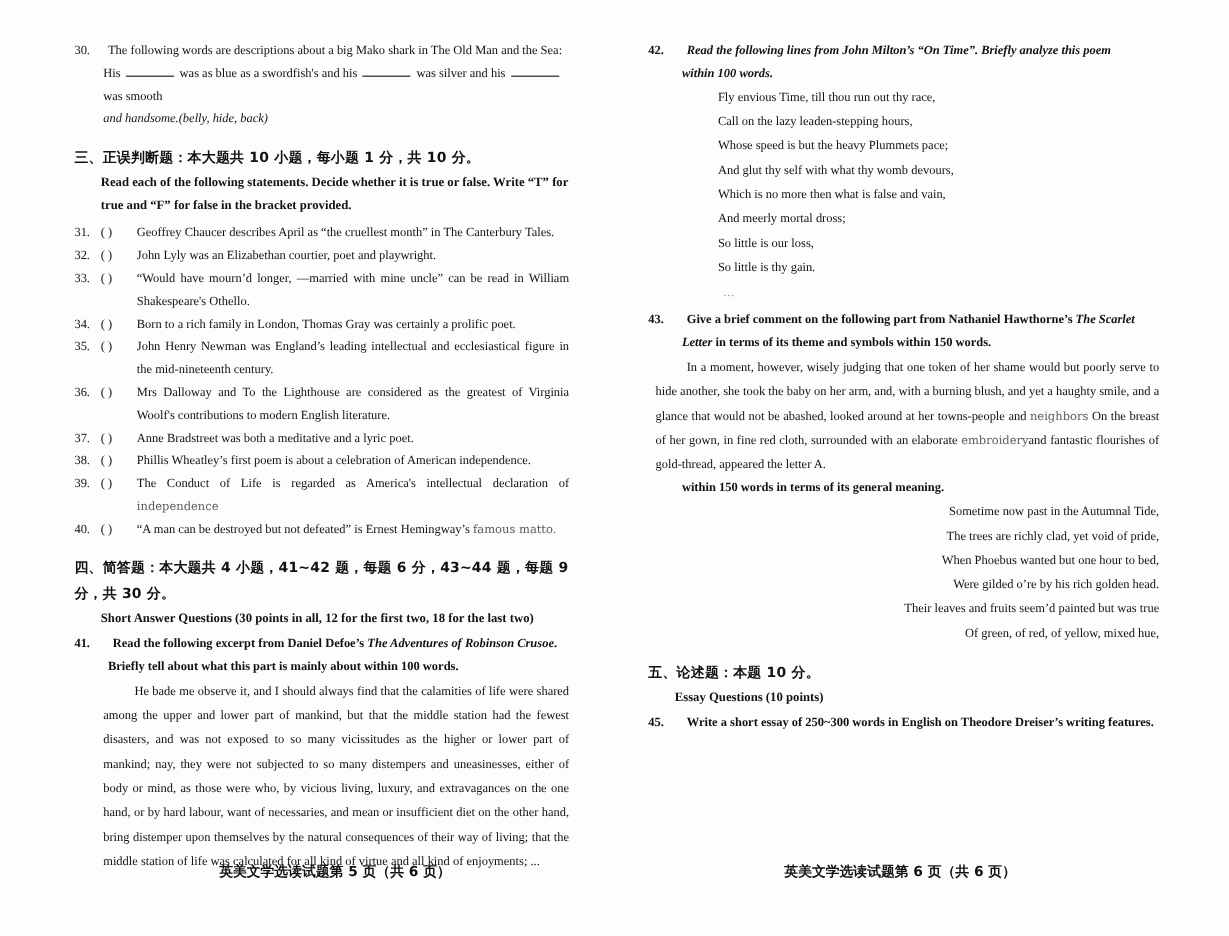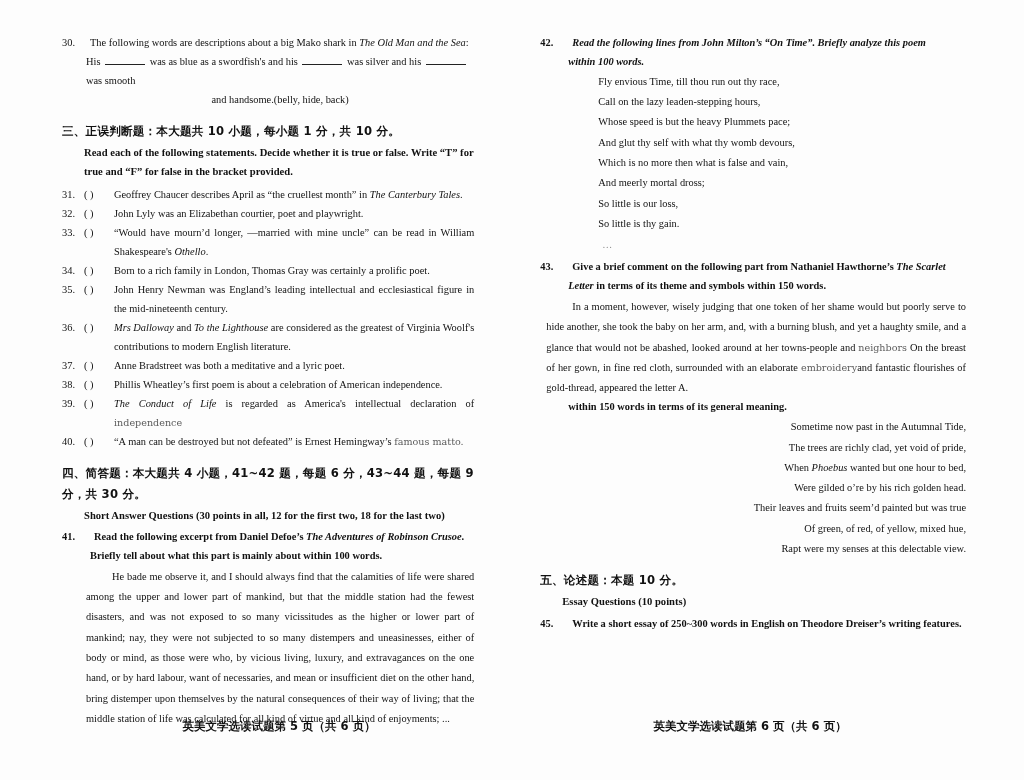--- a/index.html
+++ b/index.html
@@ -56,21 +56,21 @@
     flex: 1 1 auto;
     text-align: justify;
     text-justify: inter-word;
   }
   .q-body.nojust { text-align: left; }
 
   .num-w24 { width: 24px; }
   .num-w28 { width: 28px; }
 
   .bold { font-weight: bold; }
-  .ital { font-style: italic; }
+  .ital { }
   .bi { font-weight: bold; font-style: italic; }
 
   .cn {
     font-family: "DejaVu Sans", "Liberation Sans", sans-serif;
     font-weight: bold;
     font-size: 11.6px;
     letter-spacing: .2px;
   }
   .section-head {
     margin-top: 11px;
@@ -137,21 +137,22 @@
   .blank-u {
     display: inline-block;
     border-bottom: 1px solid #222;
     width: 40px;
     height: .85em;
     vertical-align: baseline;
     margin: 0 2px;
   }
   .line-row {
     display: flex;
-    justify-content: center;
+    justify-content: flex-start;
+    font-style: italic;
   }
 
   .ellipsis-line {
     margin-left: 62px;
     color: #8b8b8b;
     letter-spacing: 2px;
     font-size: 10px;
     line-height: 2.2;
   }
 
@@ -321,21 +322,20 @@
 
         <div class="bold" style="margin-left:28px;font-size:10.4px;">within 150 words in terms of its general meaning.</div>
 
         <div class="verse v2" id="bradstreet-lines">
             <div><span>Sometime now past in the Autumnal Tide,</span></div>
             <div><span>The trees are richly clad, yet void of pride,</span></div>
             <div><span>When </span><span class="ital">Phoebus</span><span> wanted but one hour to bed,</span></div>
             <div><span>Were gilded o’re by his rich golden head.</span></div>
             <div><span>Their leaves and fruits seem’d painted but was true</span></div>
             <div><span>Of green, of red, of yellow, mixed hue,</span></div>
-            <div><span>Rapt were my senses at this delectable view.</span></div>
           </div>
 
         <div class="cn section-head">五、论述题：本题 10 分。</div>
         <div class="section-sub">Essay Questions (10 points)</div>
 
         <div class="q" style="margin-top:3px;">
           <span class="q-num num-w28 bold">45.</span>
           <span class="q-body bold nojust">Write a short essay of 250~300 words in English on Theodore Dreiser’s writing features.</span>
         </div>
 

